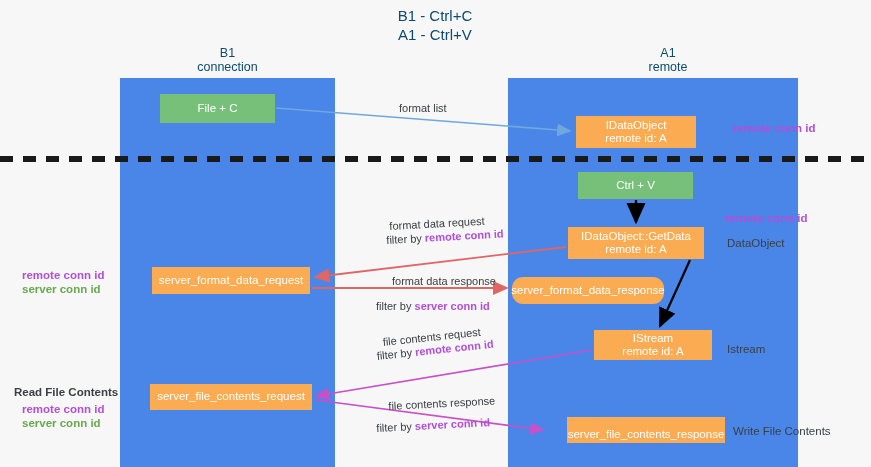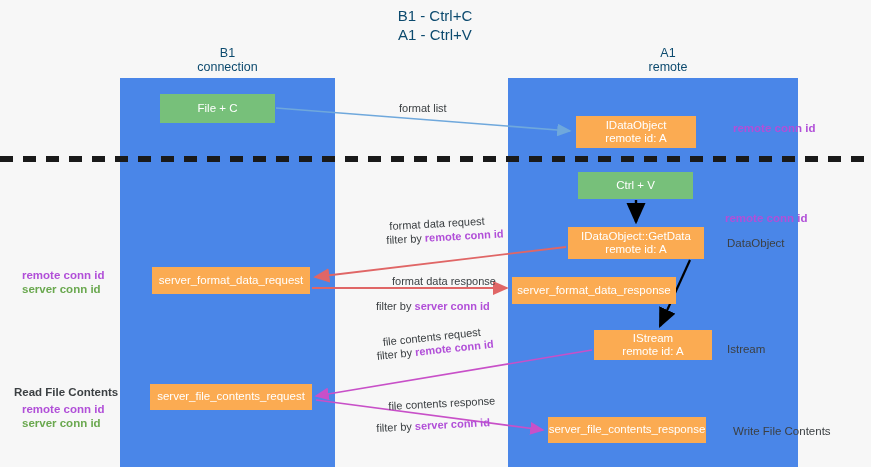--- a/index.html
+++ b/index.html
@@ -35,24 +35,24 @@
     padding:2px 4px;
   }
   .green{background:#77c07a;}
   .orange{background:#fbab52;}
 
   #n-ctrlc{left:160px;top:94px;width:115px;height:29px;}
   #n-idataobject{left:576px;top:116px;width:120px;height:32px;}
   #n-ctrlv{left:578px;top:172px;width:115px;height:27px;}
   #n-getdata{left:568px;top:227px;width:136px;height:32px;}
   #n-sfdreq{left:152px;top:267px;width:158px;height:27px;}
-  #n-sfdresp{left:512px;top:277px;width:164px;height:27px;}
+  #n-sfdresp{left:512px;top:277px;width:152px;height:27px;border-radius:11px;}
   #n-istream{left:594px;top:330px;width:118px;height:30px;}
   #n-sfcreq{left:150px;top:384px;width:162px;height:26px;}
-  #n-sfcresp{left:548px;top:417px;width:158px;height:26px;}
+  #n-sfcresp{left:567px;top:417px;width:158px;height:26px;justify-content:flex-end;}
 
   .sidelabel{
     position:absolute;font-size:11.5px;line-height:14px;
     color:#3c4043;white-space:nowrap;
   }
   .purple{color:#b14fd8;font-weight:bold;}
   .green-t{color:#6aa84f;font-weight:bold;}
 
   #sl-remote1{left:733px;top:121px;}
   #sl-remote2{left:725px;top:211px;}

